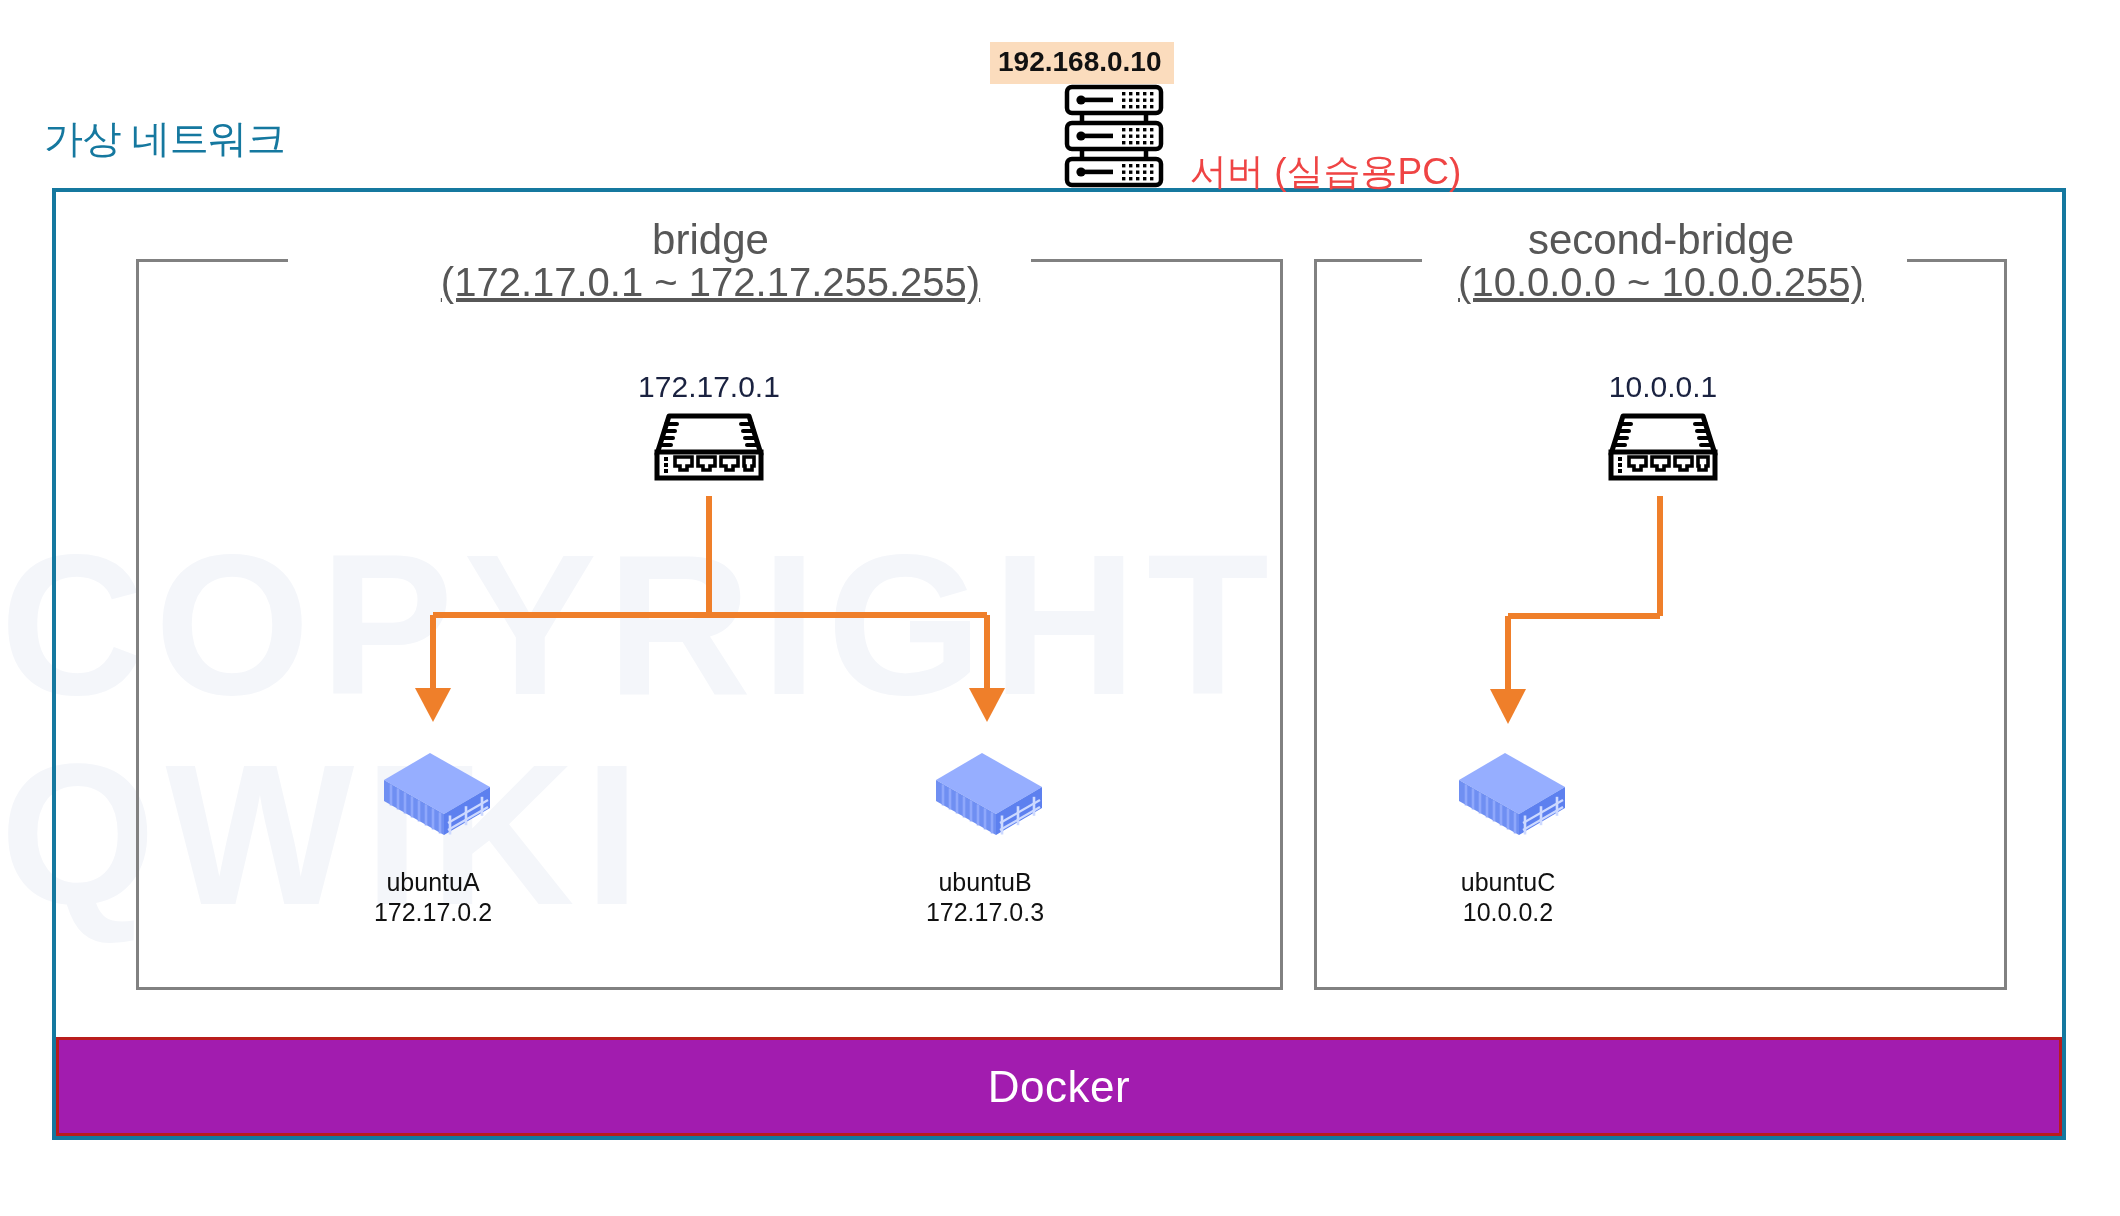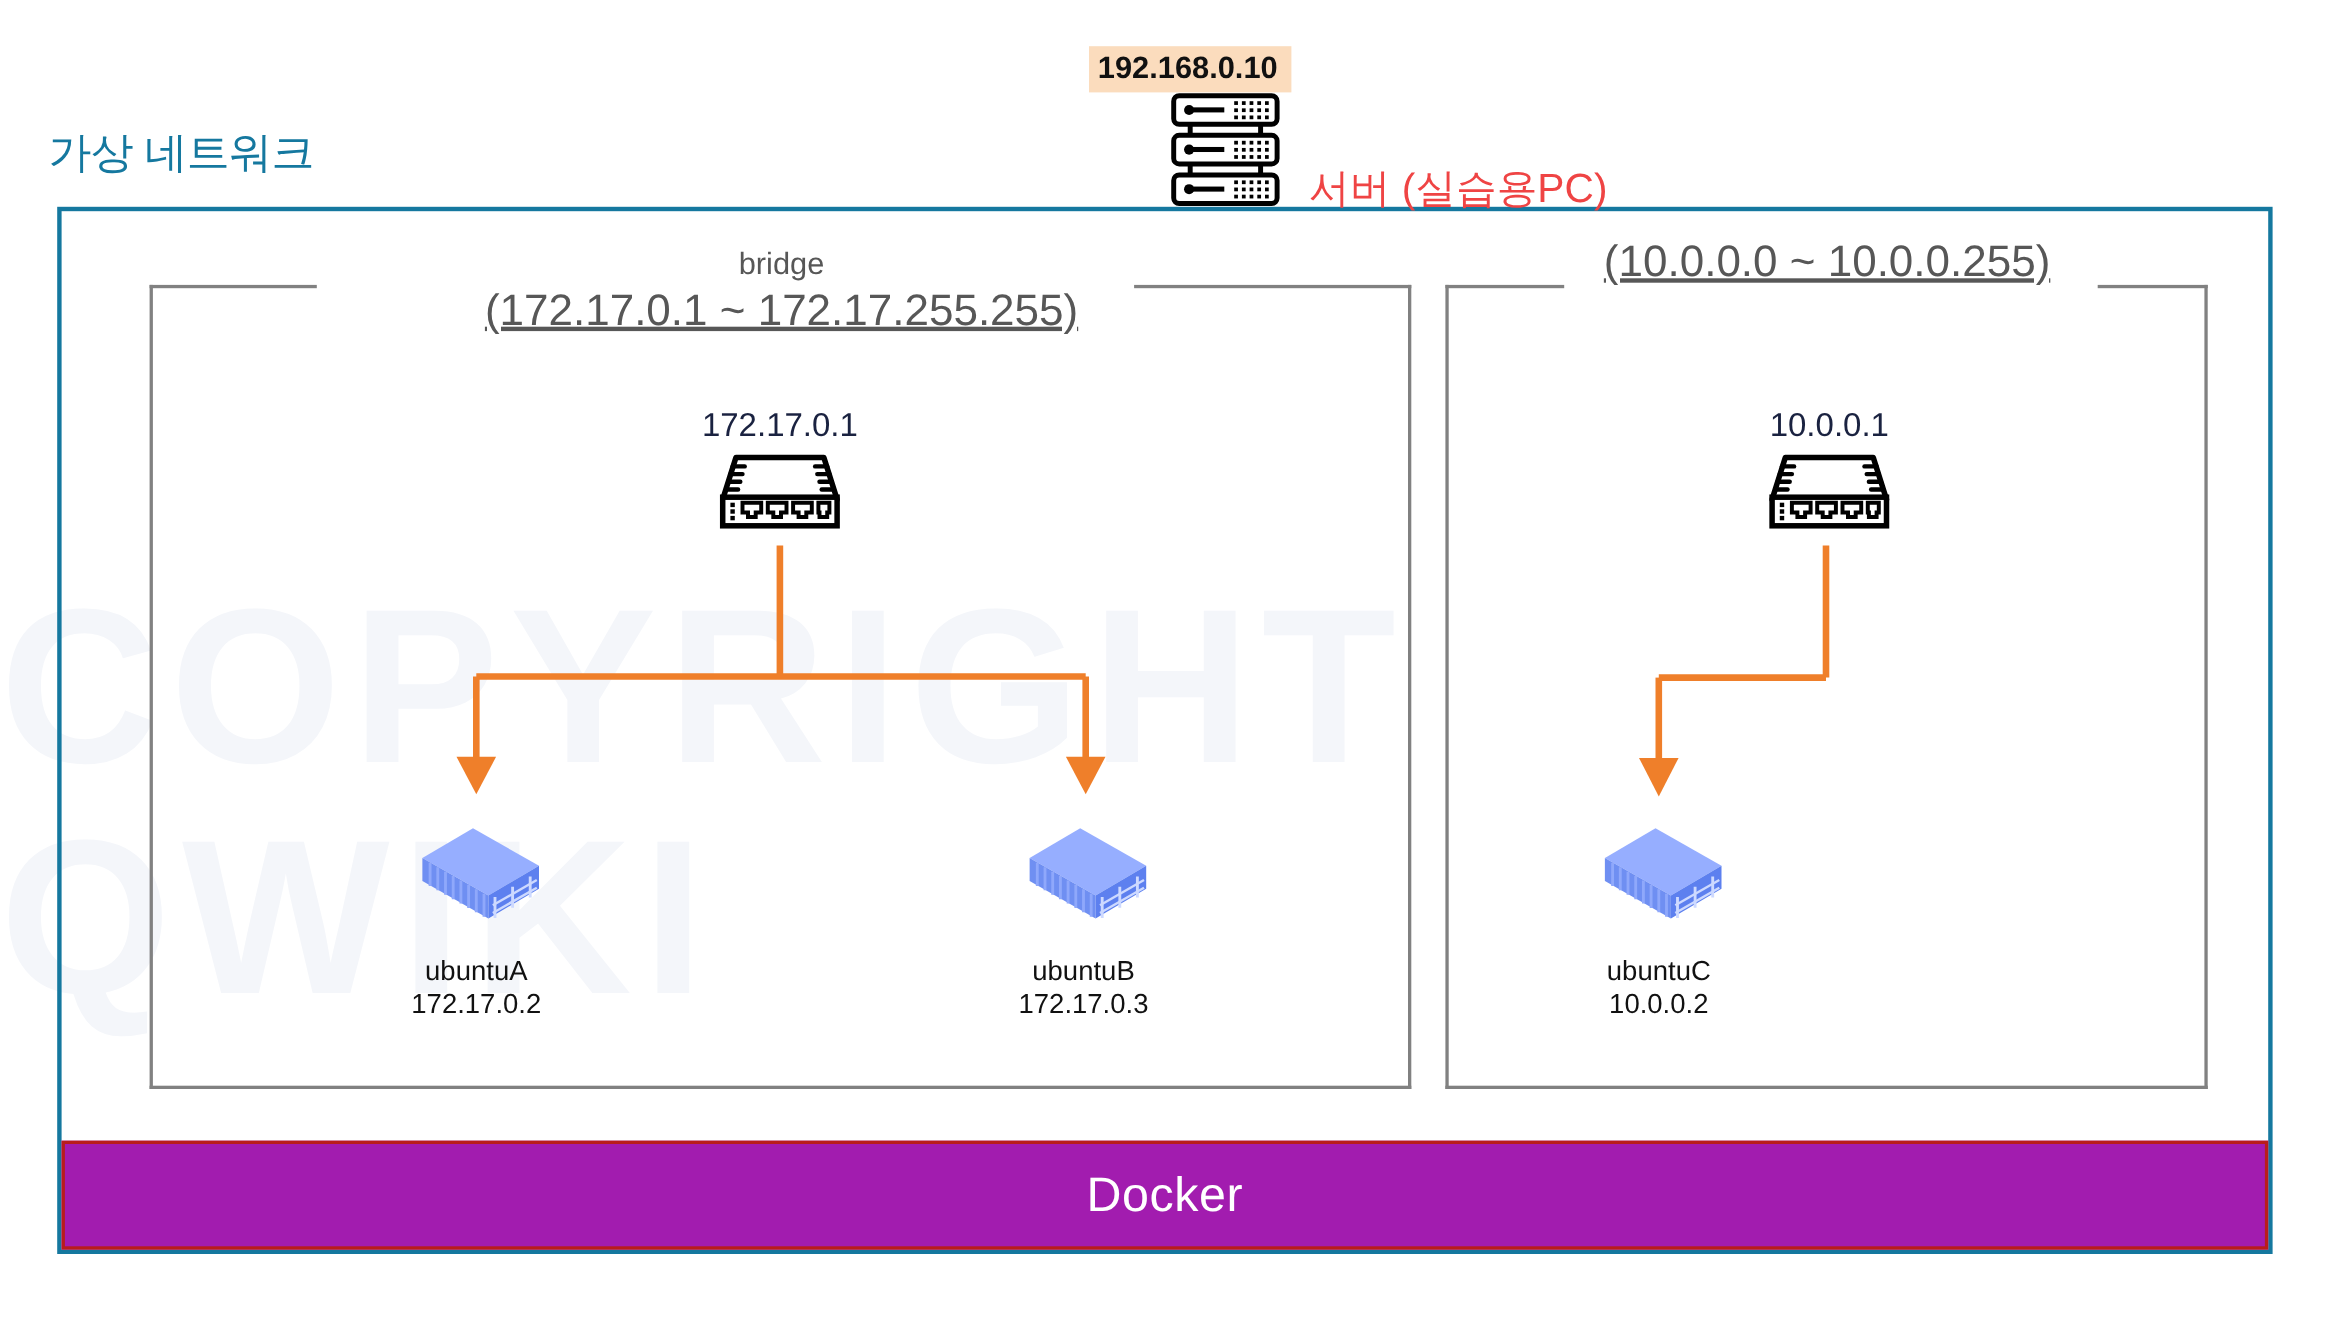--- a/index.html
+++ b/index.html
@@ -55,21 +55,21 @@
   .net-box .edge-l, .net-box .edge-r {
     position:absolute; top:0; height:3px; background:#818181;
   }
   .net-box .edge-l { left:-3px; }
   .net-box .edge-r { right:-3px; }
 
   .net-title {
     position:absolute; text-align:center; z-index:4;
     color:#575757; white-space:nowrap;
   }
-  .net-title .nm { font-size:28px; line-height:44px; display:block; }
+  .net-title .nm { font-size:42px; line-height:44px; display:block; }
   .net-title .rng { font-size:40px; line-height:40px; display:block;text-decoration:underline; }
 
   
   .switch-node { position:absolute; z-index:4; text-align:center; }
   .switch-ip {
     font-size:30px; color:#1a2240; font-weight:400;
     margin-bottom:6px; white-space:nowrap;
   }
 
   
@@ -186,20 +186,21 @@
   <div class="net-title" style="left:433px; top:218px; width:555px;">
     <span class="nm">bridge</span>
     <span class="rng">(172.17.0.1 ~ 172.17.255.255)</span>
   </div>
 
   <div class="net-box" style="left:1314px; top:259px; width:693px; height:731px;">
     <div class="edge-l" style="width:108px;"></div>
     <div class="edge-r" style="width:100px;"></div>
   </div>
   <div class="net-title" style="left:1425px; top:218px; width:472px;">
+    <span class="nm">second-bridge</span>
     <span class="rng">(10.0.0.0 ~ 10.0.0.255)</span>
   </div>
 
   <div class="switch-node" style="left:589px; top:370px; width:240px;">
     <div class="switch-ip">172.17.0.1</div>
     <div>
       <svg width="120" height="72" viewBox="0 0 120 72">
 
         <path d="M20 6 H100 L112 44 H8 Z" fill="#fff" stroke="#000" stroke-width="5" stroke-linejoin="round"></path>
         <g stroke="#000" stroke-width="4" stroke-linecap="round">

